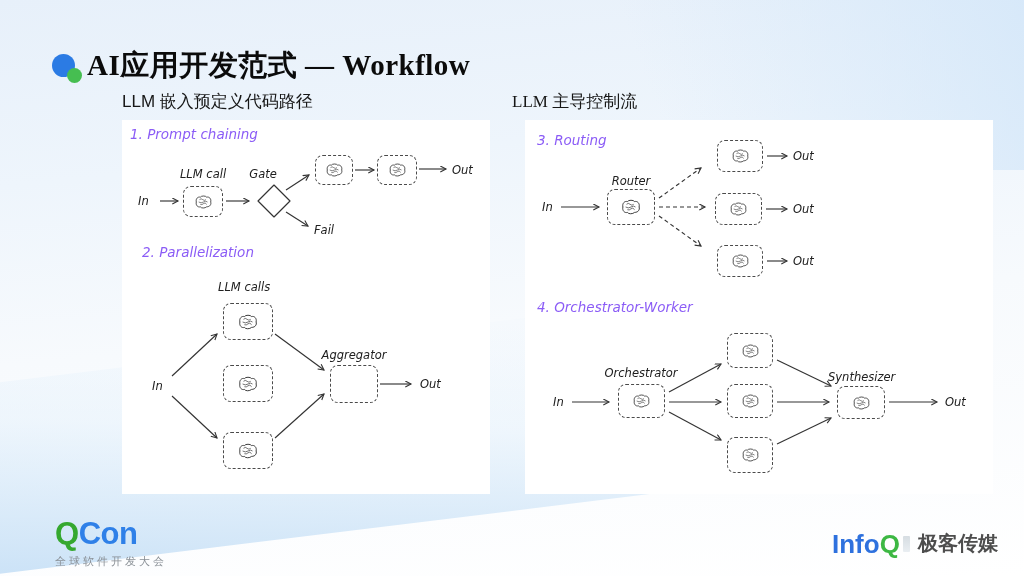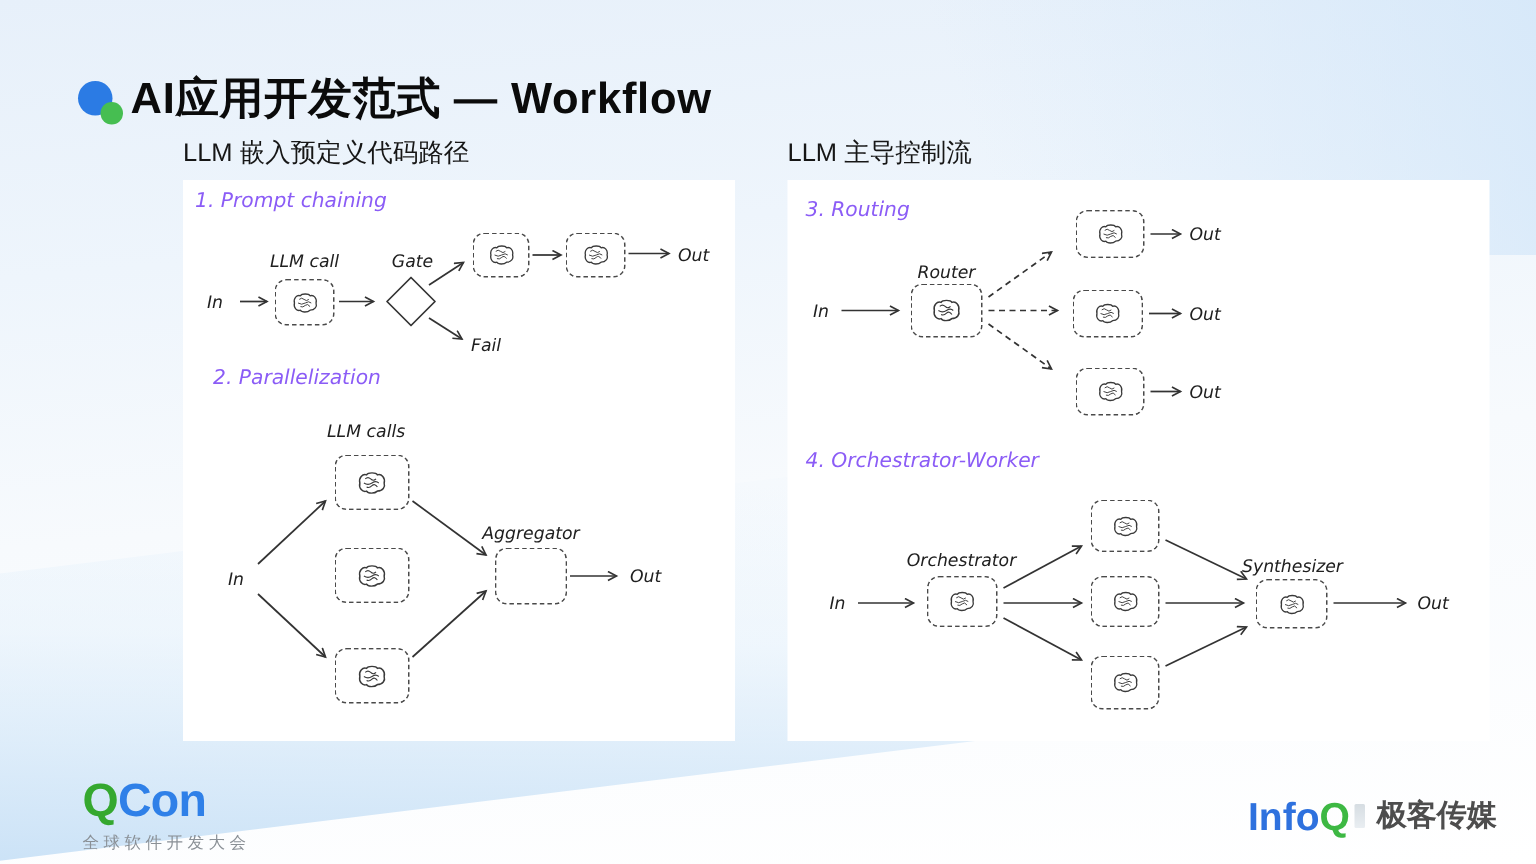--- a/index.html
+++ b/index.html
@@ -14,24 +14,24 @@
     transform:rotate(-7deg);z-index:0;
   }
   .slide::after{
     content:"";position:absolute;right:0;top:0;width:520px;height:170px;
     background:linear-gradient(250deg,rgba(212,231,249,0.85),rgba(236,244,252,0) 70%);z-index:0;
   }
   
   .logo-dot{position:absolute;left:52px;top:54px;width:40px;height:34px;z-index:2;}
   .logo-dot .blue{position:absolute;left:0;top:0;width:23px;height:23px;border-radius:50%;background:var(--accent-blue,#2B7BE4);}
   .logo-dot .green{position:absolute;left:15px;top:14px;width:15px;height:15px;border-radius:50%;background:var(--accent-green,#46BE51);}
-  h1.title{position:absolute;left:87px;top:46px;margin:0;font-size:29px;font-weight:700;color:#0b0b0b;letter-spacing:0.5px;z-index:2;}
+  h1.title{position:absolute;left:87px;top:46px;margin:0;font-size:29px;font-weight:700;color:#0b0b0b;letter-spacing:0.5px;z-index:2;font-family:Liberation Serif, serif;}
   .subtitle{position:absolute;top:90px;font-size:17px;color:#161616;z-index:2;}
   .subtitle.left{left:122px;width:368px;}
-  .subtitle.right{left:525px;width:468px;}
+  .subtitle.right{left:512px;width:468px;font-family:Liberation Serif, serif;}
   
   .panel{position:absolute;top:120px;height:374px;background:#ffffff;z-index:1;}
   .panel.pl{left:122px;width:368px;}
   .panel.pr{left:525px;width:468px;}
   .wires{position:absolute;left:0;top:0;}
   .dtitle{position:absolute;font:italic 13.5px "DejaVu Sans",sans-serif;color:#8b5cf6;white-space:nowrap;}
   .hlabel{position:absolute;font:italic 11.5px "DejaVu Sans",sans-serif;color:#202020;white-space:nowrap;}
   .node{position:absolute;border:1.3px dashed #4a4a4a;border-radius:8px;background:#fff;
         display:flex;align-items:center;justify-content:center;box-sizing:border-box;}
   .brain{width:21px;height:16px;}
@@ -94,21 +94,21 @@
     </svg>
 
     <span class="dtitle" style="left:8px;top:6px">1. Prompt chaining</span>
     <span class="hlabel" style="left:16px;top:74px">In</span>
     <span class="hlabel" style="left:56px;top:47px;width:50px;text-align:center">LLM call</span>
     <div class="node" style="left:61px;top:66px;width:40px;height:31px">
       <svg class="brain">
           <use href="#brain-sym"></use>
         </svg>
     </div>
-    <span class="hlabel" style="left:136px;top:47px;width:34px;text-align:center">Gate</span>
+    <span class="hlabel" style="left:124px;top:47px;width:34px;text-align:center">Gate</span>
     <div class="node" style="left:193px;top:35px;width:38px;height:30px">
       <svg class="brain">
           <use href="#brain-sym"></use>
         </svg>
     </div>
     <div class="node" style="left:255px;top:35px;width:40px;height:30px">
       <svg class="brain">
           <use href="#brain-sym"></use>
         </svg>
     </div>

